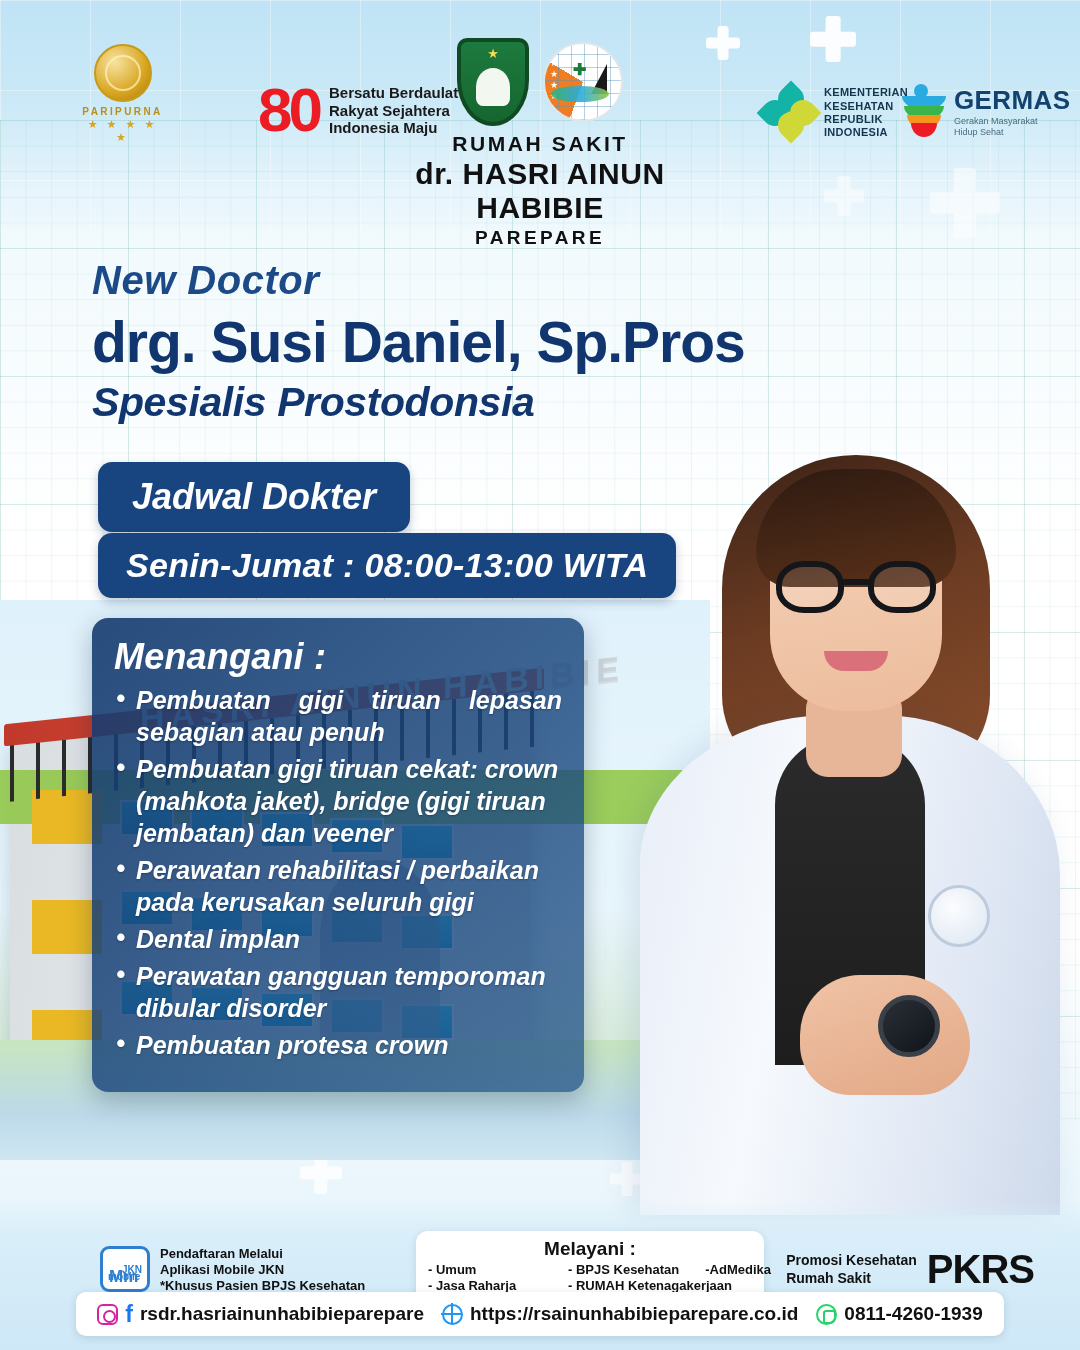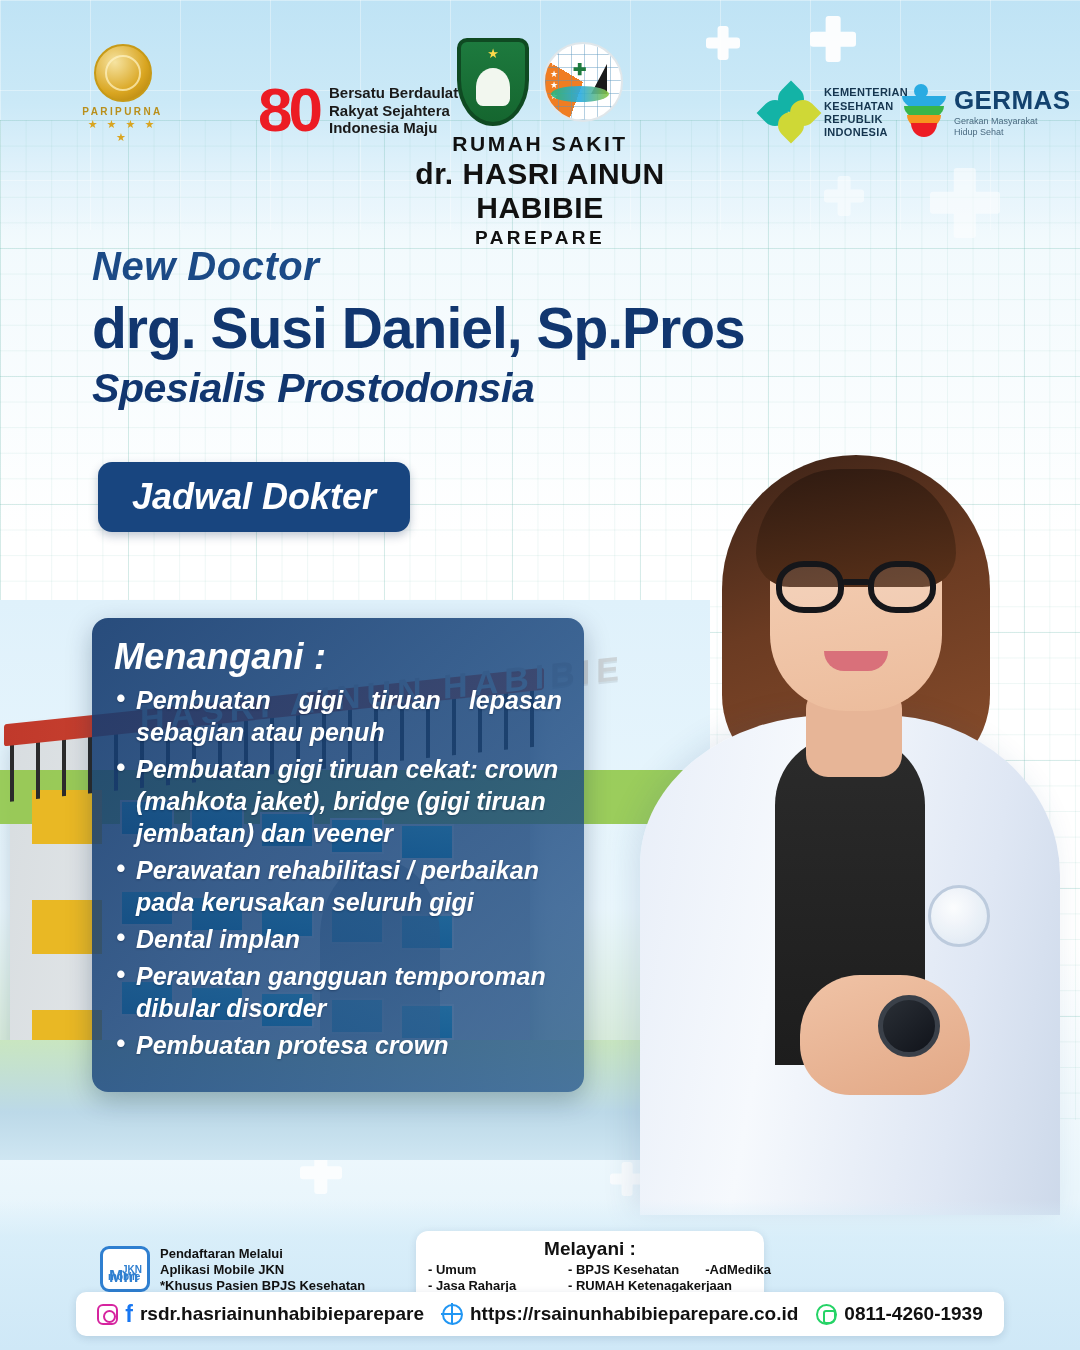--- a/index.html
+++ b/index.html
@@ -191,21 +191,21 @@
   .ger-mark .dot{ position:absolute; left:14px; top:2px; width:14px;height:14px;border-radius:50%;background:#29abe2; }
   .ger-mark .arc{ position:absolute; left:2px; border-radius:0 0 50% 50%/0 0 100% 100%; height:14px; }
   .ger-mark .a1{ top:14px; width:44px; background:#29abe2; }
   .ger-mark .a2{ top:24px; width:40px; left:4px; background:#39b54a; }
   .ger-mark .a3{ top:33px; width:34px; left:7px; background:#f7941e; }
   .ger-mark .a4{ top:41px; width:26px; left:11px; background:#ed1c24; }
   .ger-word{ font:800 26px "Liberation Sans",sans-serif; color:#13426e; letter-spacing:.4px; }
   .ger-sub{ font:400 9px/1.2 "Liberation Sans",sans-serif; color:#4a6a80; }
 
   
-  .headline{ position:absolute; left:92px; top:244px; }
+  .headline{ position:absolute; left:92px; top:258px; }
   .h-new{ font:italic 700 40px "Liberation Sans",sans-serif; color:#1b4a86; letter-spacing:.5px; }
   .h-name{ font:900 57px "Liberation Sans",sans-serif; color:#11366f; letter-spacing:-1px; margin-top:6px; }
   .h-spec{ font:italic 900 41px "Liberation Sans",sans-serif; color:#11366f; margin-top:4px; letter-spacing:-.4px; }
 
   .badge{
     display:inline-block; background:#18457f; color:#fff;
     border-radius:14px; box-shadow:0 4px 10px rgba(10,40,80,.25);
   }
   .badge-jadwal{ position:absolute; left:98px; top:462px; padding:14px 34px;
     font:italic 900 36px "Liberation Sans",sans-serif; }
@@ -412,20 +412,21 @@
     </div>
   </div>
 
   <div class="headline">
     <div class="h-new">New Doctor</div>
     <div class="h-name">drg. Susi Daniel, Sp.Pros</div>
     <div class="h-spec">Spesialis Prostodonsia</div>
   </div>
 
   <div class="badge badge-jadwal">Jadwal Dokter</div>
+  <div class="badge badge-jam">Senin-Jumat : 08:00-13:00 WITA</div>
 
   <div class="panel">
     <div class="panel-title">Menangani :</div>
     <ul>
       <li class="justified">Pembuatan gigi tiruan lepasan sebagian atau penuh</li>
       <li>Pembuatan gigi tiruan cekat: crown (mahkota jaket), bridge (gigi tiruan jembatan) dan veener</li>
       <li>Perawatan rehabilitasi / perbaikan pada kerusakan seluruh gigi</li>
       <li>Dental implan</li>
       <li>Perawatan gangguan temporoman dibular disorder</li>
       <li>Pembuatan protesa crown</li>
@@ -459,20 +460,30 @@
         <span>- Jasa Raharja</span>
         <span>- RUMAH Ketenagakerjaan</span>
         <span>- Mandiri In Health</span>
         <span>
           <span>- Prudential</span>
           <span class="mel-small">(PRUCorp Medical PRUWork)</span>
         </span>
       </div>
     </div>
 
+    <div class="pkrs">
+      <div class="pkrs-row">
+        <div class="pkrs-left">
+          <div>Promosi Kesehatan</div>
+          <div>Rumah Sakit</div>
+        </div>
+        <div class="pkrs-word">PKRS</div>
+      </div>
+      <div class="pkrs-sub">dr. Hasri Ainun Habibie Parepare</div>
+    </div>
 
     <div class="contact-bar">
       <div class="c-item">
         <span class="ic-ig"></span>
         <span class="ic-fb">f</span>
         <span>rsdr.hasriainunhabibieparepare</span>
       </div>
       <div class="c-item">
         <span class="ic-web"></span>
         <span>https://rsainunhabibieparepare.co.id</span>

